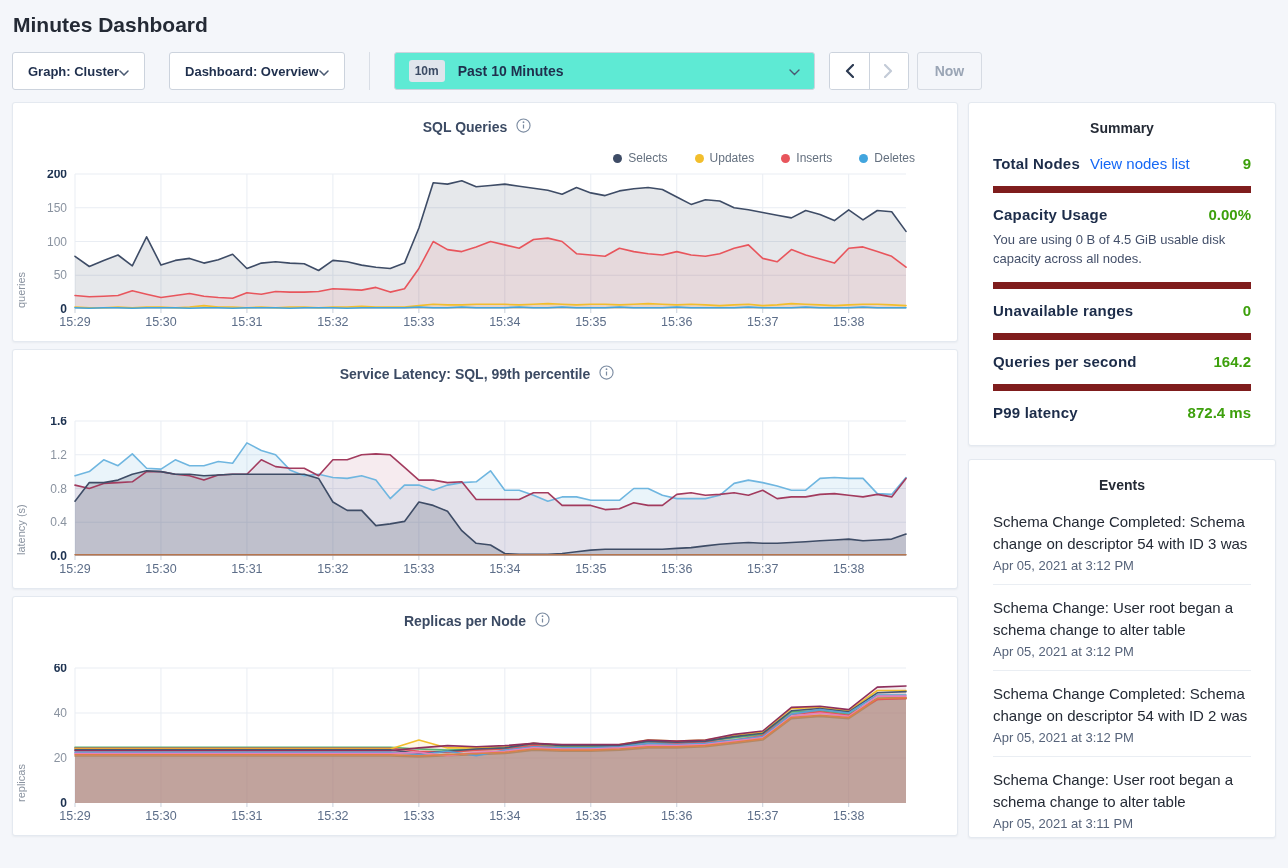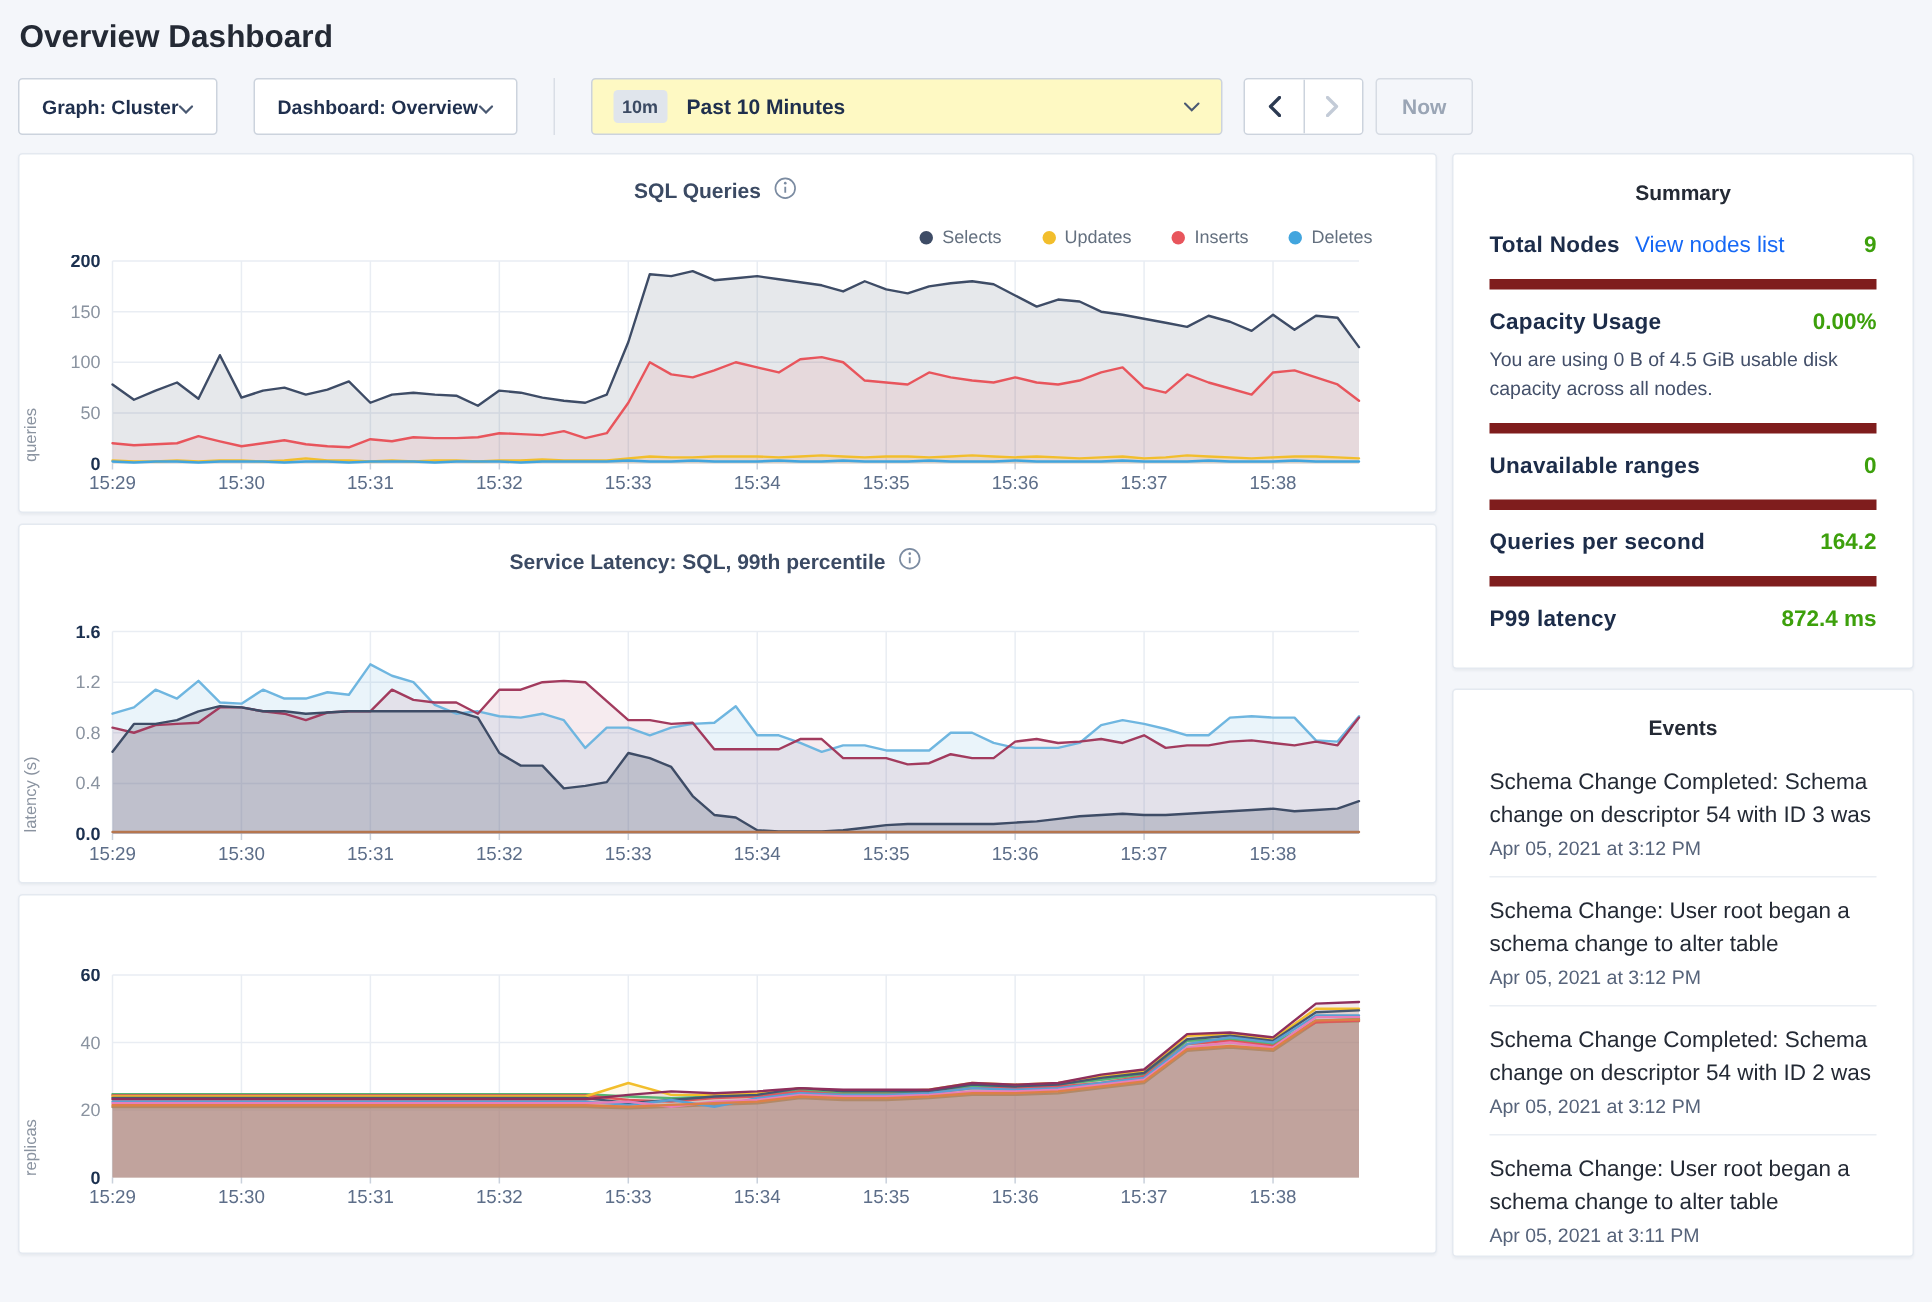--- a/index.html
+++ b/index.html
@@ -15,21 +15,21 @@
   
   .toolbar { display:flex; align-items:center; margin:15px 12px 12px 12px; }
   .dd-btn {
     display:flex; align-items:center; gap:0; background:#fff;
     border:1px solid #ccd3dd; border-radius:3px; height:38px; padding:0 15px;
     font-size:13px; font-weight:700; color:#1f2f4d; cursor:pointer;
   }
   .dd-btn + .dd-btn { margin-left:24px; }
   .vdivider { width:1px; height:38px; background:#d9dee6; margin:0 24px; }
   .timepicker {
-    width:421px; display:flex; align-items:center; gap:13px; background:#fef9c3;
+    width:421px; display:flex; align-items:center; gap:13px; background:#5eead4;
     border:1px solid #ccd3dd; border-radius:3px; height:38px; padding:0 14px; cursor:pointer;
   }
   .badge-10m { background:#e0e5ec; border-radius:3px; font-size:12px; font-weight:700; color:#3b4a63; padding:4px 6px; }
   .tp-label { font-size:14px; font-weight:700; color:#1f2f4d; flex:1; }
   .nav-group { display:flex; height:38px; margin-left:14px; border:1px solid #ccd3dd; border-radius:3px; background:#fff; overflow:hidden; }
   .nav-btn { width:39px; display:flex; align-items:center; justify-content:center; cursor:pointer; background:#fff; border:none; }
   .nav-btn + .nav-btn { border-left:1px solid #ccd3dd; }
   .now-btn {
     height:38px; margin-left:8px; padding:0 17px; border:1px solid #d6dbe3; border-radius:3px;
     background:transparent; color:#9aa5b5; font-weight:700; font-size:14px; font-family:inherit;text-align:right;
@@ -69,21 +69,21 @@
   
   .events-card { flex:1; overflow:hidden; }
   .event-item { padding:12px 0 11px 0; border-bottom:1px solid #eaeef3; cursor:pointer; }
   .event-item:last-child { border-bottom:none; }
   .event-text { font-size:15px; color:#242a35; line-height:22px; }
   .event-time { font-size:13px; color:#56637a; margin-top:3px; }
 </style>
 </head>
 <body>
 
-<div class="page-title">Overview Dashboard</div>
+<div class="page-title">Minutes Dashboard</div>
 
 <div class="toolbar">
   <div class="dd-btn">
     <span>Graph: Cluster</span>
     <span><svg width="10" height="6" viewBox="0 0 10 6">
           <path d="M1 1l4 4 4-4" fill="none" stroke="#4a5972" stroke-width="1.5" stroke-linecap="round"></path>
         </svg></span>
   </div>
   <div class="dd-btn">
     <span>Dashboard: Overview</span>
@@ -254,20 +254,28 @@
             <polygon points="62.0,84.2 76.3,65.6 90.7,65.6 105.0,63.1 119.3,57.2 133.6,53.8 148.0,54.6 162.3,57.2 176.6,57.2 190.9,58.8 205.3,58.0 219.6,57.2 233.9,57.2 248.3,57.2 262.6,57.2 276.9,57.2 291.2,57.2 305.6,61.4 319.9,85.0 334.2,93.4 348.6,93.4 362.9,108.6 377.2,106.9 391.5,104.4 405.9,85.0 420.2,88.4 434.5,94.3 448.8,113.7 463.2,126.3 477.5,128.0 491.8,136.5 506.2,137.3 520.5,137.3 534.8,137.3 549.1,136.5 563.5,134.8 577.8,133.1 592.1,132.3 606.4,132.3 620.8,132.3 635.1,132.3 649.4,132.3 663.8,131.4 678.1,130.6 692.4,128.9 706.7,127.2 721.1,126.3 735.4,125.5 749.7,126.3 764.1,126.3 778.4,125.5 792.7,124.7 807.0,123.8 821.4,123.0 835.7,122.1 850.0,123.8 864.3,123.0 878.7,122.1 893.0,117.1 893,139 62,139" fill="#3e4c66" fill-opacity="0.22" stroke="none"></polygon>
             <polyline points="62.0,58.8 76.3,54.6 90.7,42.8 105.0,48.7 119.3,36.9 133.6,51.3 148.0,52.1 162.3,42.8 176.6,48.7 190.9,48.7 205.3,44.5 219.6,46.2 233.9,25.9 248.3,33.5 262.6,37.8 276.9,52.9 291.2,58.8 305.6,57.2 319.9,60.5 334.2,61.4 348.6,58.8 362.9,63.1 377.2,81.6 391.5,68.1 405.9,68.1 420.2,73.2 434.5,68.1 448.8,65.6 463.2,64.8 477.5,53.8 491.8,73.2 506.2,73.2 520.5,78.3 534.8,84.2 549.1,79.9 563.5,79.9 577.8,83.3 592.1,83.3 606.4,83.3 620.8,71.5 635.1,71.5 649.4,78.3 663.8,81.6 678.1,81.6 692.4,81.6 706.7,78.3 721.1,66.4 735.4,63.1 749.7,65.6 764.1,69.0 778.4,73.2 792.7,73.2 807.0,61.4 821.4,60.5 835.7,61.4 850.0,61.4 864.3,76.6 878.7,77.4 893.0,60.5" fill="none" stroke="#6fb6e0" stroke-width="1.6" stroke-linejoin="round" stroke-linecap="round"></polyline>
             <polyline points="62.0,68.1 76.3,71.5 90.7,66.4 105.0,65.6 119.3,64.8 133.6,54.6 148.0,54.6 162.3,57.2 176.6,58.8 190.9,63.1 205.3,58.0 219.6,57.2 233.9,57.2 248.3,42.8 262.6,49.6 276.9,51.3 291.2,51.3 305.6,58.8 319.9,42.8 334.2,42.8 348.6,37.8 362.9,36.9 377.2,37.8 391.5,50.4 405.9,63.1 420.2,63.1 434.5,65.6 448.8,64.8 463.2,82.5 477.5,82.5 491.8,82.5 506.2,82.5 520.5,75.7 534.8,75.7 549.1,88.4 563.5,88.4 577.8,88.4 592.1,92.6 606.4,91.8 620.8,85.8 635.1,88.4 649.4,88.4 663.8,77.4 678.1,75.7 692.4,78.3 706.7,77.4 721.1,75.7 735.4,78.3 749.7,73.2 764.1,81.6 778.4,79.9 792.7,79.9 807.0,77.4 821.4,76.6 835.7,78.3 850.0,79.9 864.3,77.4 878.7,79.9 893.0,61.4" fill="none" stroke="#a23b5e" stroke-width="1.6" stroke-linejoin="round" stroke-linecap="round"></polyline>
             <polyline points="62.0,84.2 76.3,65.6 90.7,65.6 105.0,63.1 119.3,57.2 133.6,53.8 148.0,54.6 162.3,57.2 176.6,57.2 190.9,58.8 205.3,58.0 219.6,57.2 233.9,57.2 248.3,57.2 262.6,57.2 276.9,57.2 291.2,57.2 305.6,61.4 319.9,85.0 334.2,93.4 348.6,93.4 362.9,108.6 377.2,106.9 391.5,104.4 405.9,85.0 420.2,88.4 434.5,94.3 448.8,113.7 463.2,126.3 477.5,128.0 491.8,136.5 506.2,137.3 520.5,137.3 534.8,137.3 549.1,136.5 563.5,134.8 577.8,133.1 592.1,132.3 606.4,132.3 620.8,132.3 635.1,132.3 649.4,132.3 663.8,131.4 678.1,130.6 692.4,128.9 706.7,127.2 721.1,126.3 735.4,125.5 749.7,126.3 764.1,126.3 778.4,125.5 792.7,124.7 807.0,123.8 821.4,123.0 835.7,122.1 850.0,123.8 864.3,123.0 878.7,122.1 893.0,117.1" fill="none" stroke="#3e4c66" stroke-width="1.6" stroke-linejoin="round" stroke-linecap="round"></polyline>
             <polyline points="62.0,137.7 893.0,137.7" fill="none" stroke="#b5764f" stroke-width="1.6" stroke-linejoin="round" stroke-linecap="round"></polyline>
           </svg>
       </div>
     </div>
 
     <div class="card chart-card">
+      <div class="chart-header">
+        <span>Replicas per Node</span>
+        <span><svg width="15" height="15" viewBox="0 0 16 16">
+              <circle cx="8" cy="8" r="7" fill="none" stroke="#7b8ba1" stroke-width="1.2"></circle>
+              <line x1="8" y1="7" x2="8" y2="11.2" stroke="#7b8ba1" stroke-width="1.3"></line>
+              <circle cx="8" cy="4.4" r="0.95" fill="#7b8ba1"></circle>
+            </svg></span>
+      </div>
       <div class="chart-body">
         <span class="ylab">replicas</span>
         <svg class="chart" width="912" height="160" viewBox="0 0 912 160">
             <line x1="62" y1="4" x2="62" y2="139" stroke="#e9edf3" stroke-width="1"></line>
             <line x1="62" y1="139" x2="62" y2="143" stroke="#c9d1dc" stroke-width="1"></line>
             <text x="62" y="156" text-anchor="middle" fill="#5d6e89" font-size="12.5">15:29</text>
             <line x1="147.9655172413793" y1="4" x2="147.9655172413793" y2="139" stroke="#e9edf3" stroke-width="1"></line>
             <line x1="147.9655172413793" y1="139" x2="147.9655172413793" y2="143" stroke="#c9d1dc" stroke-width="1"></line>
             <text x="147.9655172413793" y="156" text-anchor="middle" fill="#5d6e89" font-size="12.5">15:30</text>
             <line x1="233.9310344827586" y1="4" x2="233.9310344827586" y2="139" stroke="#e9edf3" stroke-width="1"></line>

